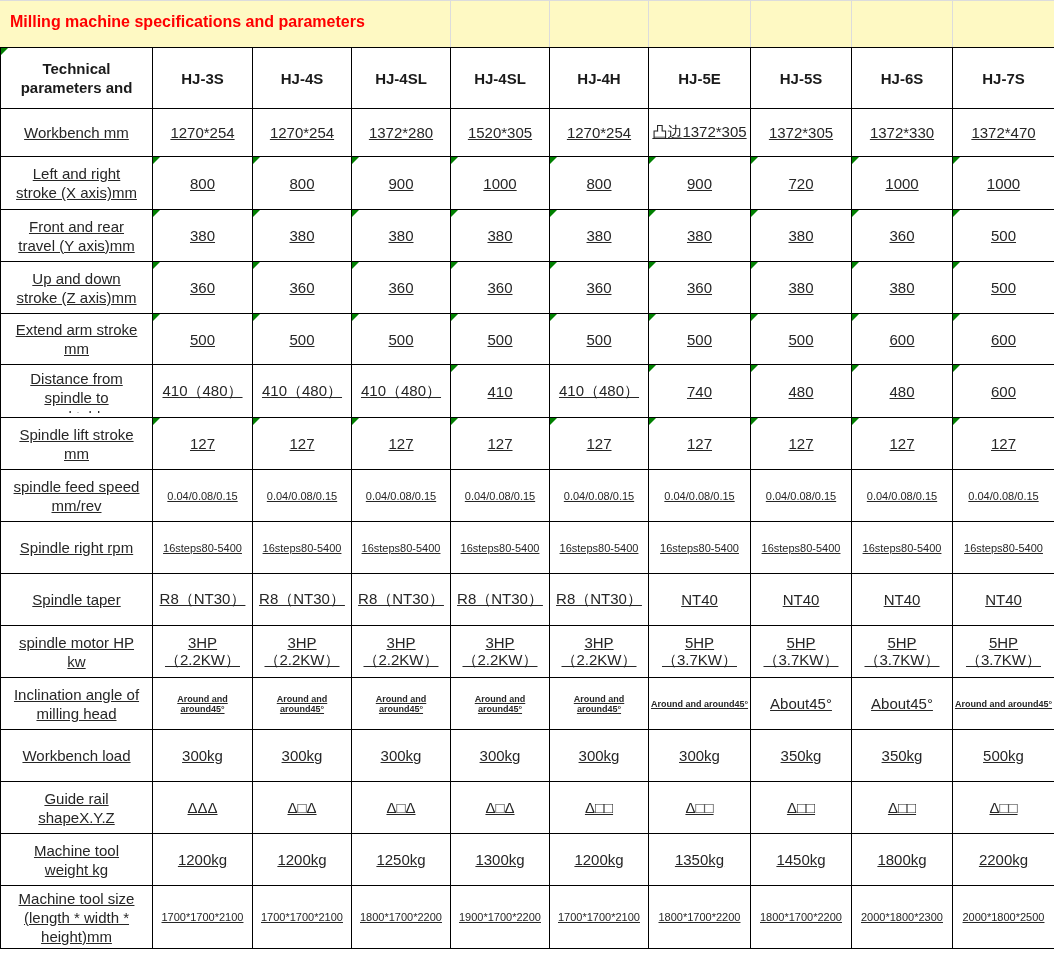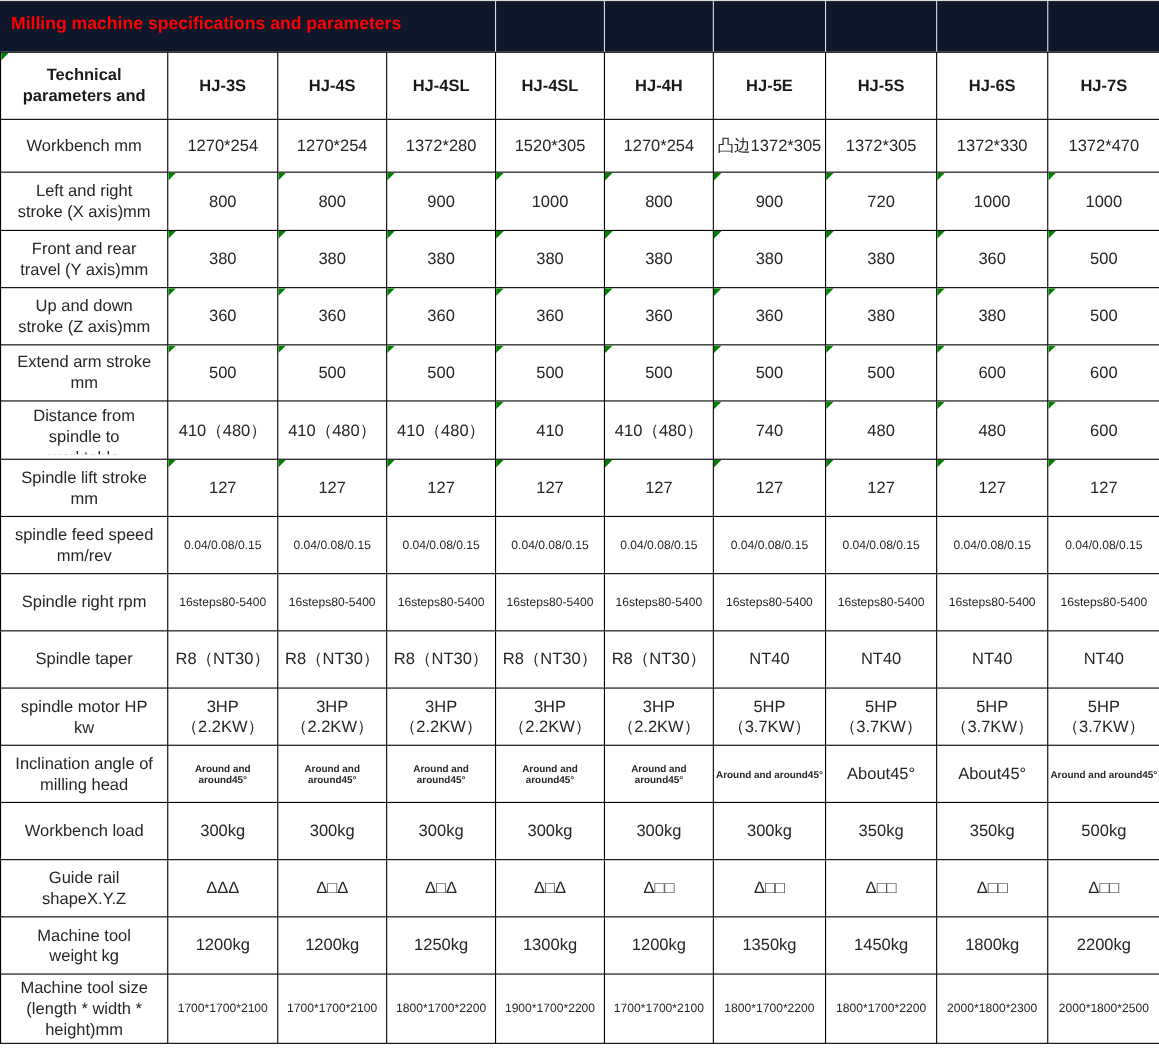--- a/index.html
+++ b/index.html
@@ -1,28 +1,28 @@
 <!DOCTYPE html>
 <html><head>
 <meta charset="utf-8">
 <style>
   html,body{margin:0;padding:0;background:#ffffff;}
   body{width:1054px;height:955px;font-family:"Liberation Sans","DejaVu Sans",sans-serif;color:#262626;}
   .sheet{position:relative;width:1054px;height:955px;background:#fff;overflow:hidden;}
 
   
-  .title-band{position:relative;height:47px;background:#0f172a;}
+  .title-band{position:relative;height:47px;background:#fef9c3;}
   .hgridline{position:absolute;left:0;right:0;top:0;height:1px;background:#dcdcdc;}
   .gridline{position:absolute;top:1px;bottom:0;width:1px;background:#dcdcdc;}
   .page-title{position:absolute;left:10px;top:13px;font-size:16px;font-weight:700;}
 
   table{border-collapse:collapse;table-layout:fixed;width:1054px;}
   th,td{border:1px solid #000;text-align:center;vertical-align:middle;position:relative;padding:0 1px;overflow:hidden;}
   thead tr{height:61px;margin-left:46px;}
-  tbody tr{height:52px;}
+  tbody tr{height:52px;text-decoration:underline;}
   tbody tr:nth-child(1){height:48px;}
   tbody tr:nth-child(2){height:53px;padding-left:42px;}
   tbody tr:nth-child(5){height:51px;}
   tbody tr:nth-child(6){height:53px;}
   tbody tr:nth-child(16){height:63px;}
 
   th{font-size:15px;font-weight:700;color:#1a1a1a;}
   td.row-label{font-size:15px;}
   td.val{font-size:15px;}
   td.val.small{font-size:11px;}

